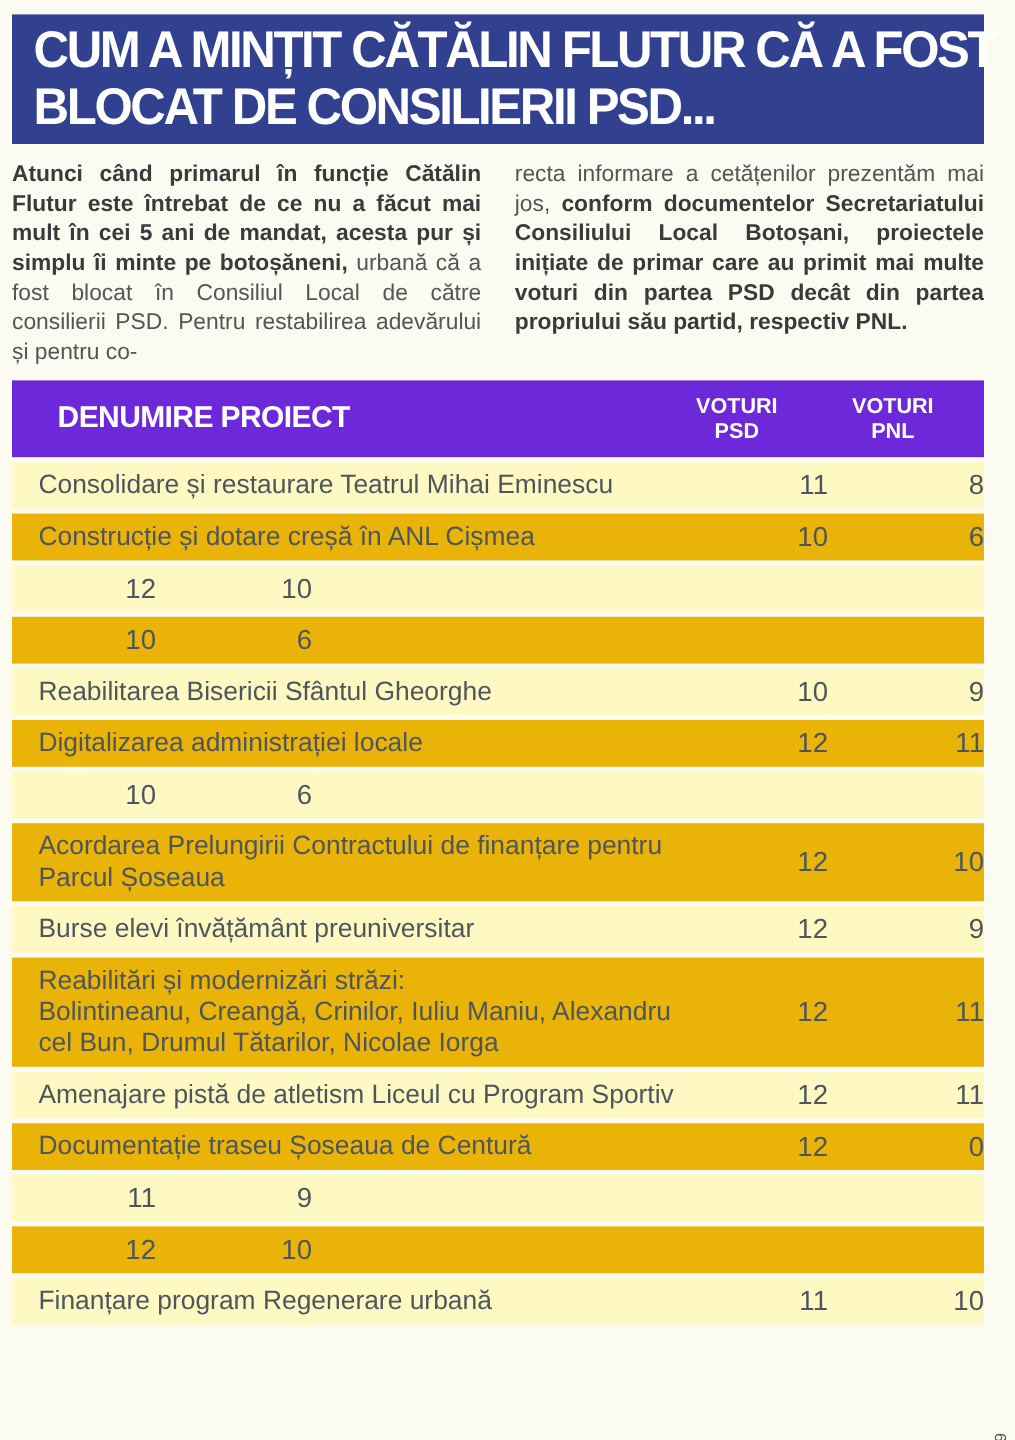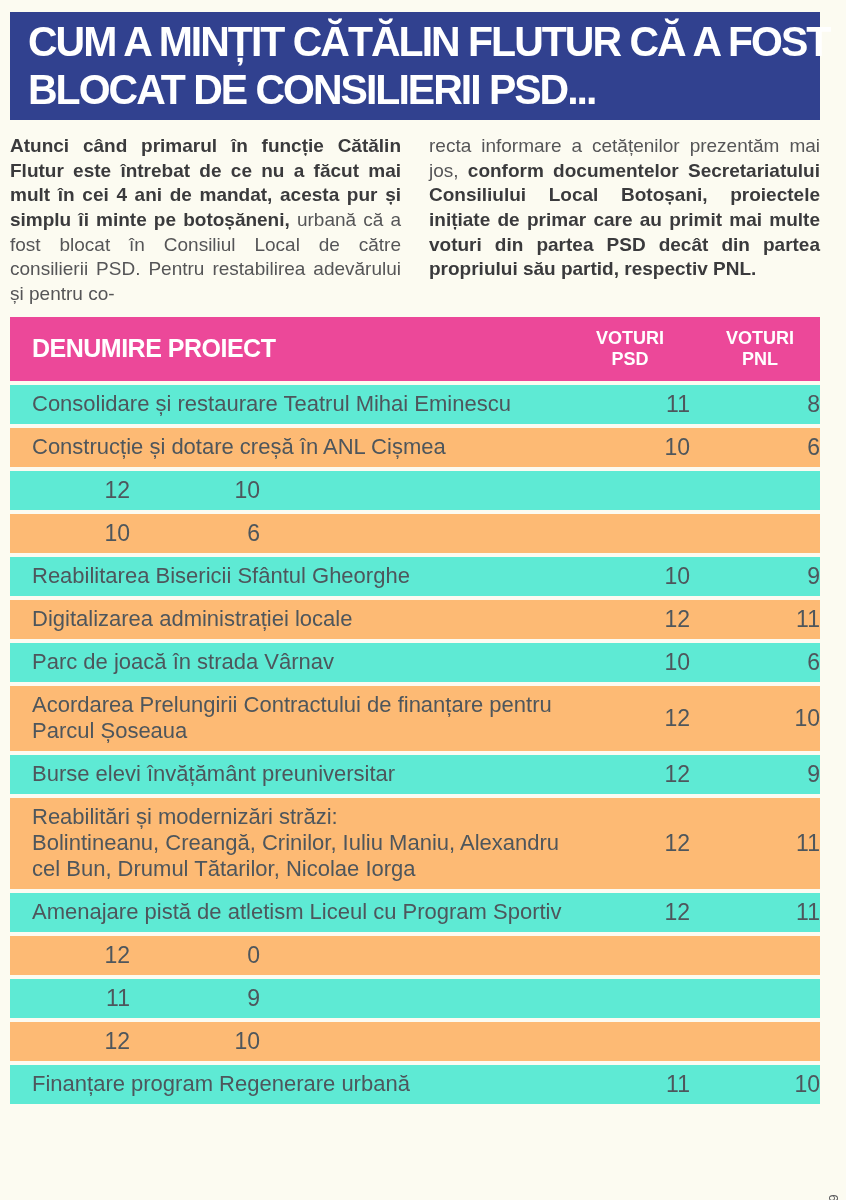--- a/index.html
+++ b/index.html
@@ -42,25 +42,25 @@
     width: 391px;
     font-size: 19px;
     line-height: 1.3;
     text-align: justify;
     color: #555557;
   }
   .intro-col b { color: #3a3a3c; font-weight: 700; }
 
   
   .thead {
-    background: #ec4899;
+    background: #6d28d9;
     color: #ffffff;
     display: flex;
     align-items: center;
-    padding: 9px 0;
+    padding: 9px 16px;
     min-height: 46px;
   }
   .thead .project-h {
     flex: 1;
     font-size: 25px;
     font-weight: 800;
     padding-left: 22px;
     letter-spacing: -0.5px;
   }
   .votes-col {
@@ -72,22 +72,22 @@
     line-height: 1.15;
   }
   .gapcol { width: 10px; }
 
   .row {
     display: flex;
     align-items: center;
     margin-top: 4px;
     padding: 6px 0;
   }
-  .row.blue   { background: #5eead4; }
-  .row.yellow { background: #fdba74; }
+  .row.blue   { background: #fef9c3; }
+  .row.yellow { background: #eab308; }
   .cell.project {
     flex: 1;
     font-size: 22px;
     line-height: 1.2;
     color: #4e565c;
     padding-left: 22px;
     padding-right: 6px;
     white-space: pre-line;
   }
   .cell.votes {
@@ -117,21 +117,21 @@
 
 <div class="page">
   <div class="content">
 
     <div class="title-box">
       <div class="title-line">CUM A MINȚIT CĂTĂLIN FLUTUR CĂ A FOST</div>
       <div class="title-line">BLOCAT DE CONSILIERII PSD...</div>
     </div>
 
     <div class="intro">
-      <div class="intro-col"><b>Atunci când primarul în funcție Cătălin Flutur este întrebat de ce nu a făcut mai mult în cei 4 ani de mandat, acesta pur și simplu îi minte pe botoșăneni,</b><span> urbană că a fost blocat în Consiliul Local de către consilierii PSD. Pentru restabilirea adevărului și pentru co-</span></div>
+      <div class="intro-col"><b>Atunci când primarul în funcție Cătălin Flutur este întrebat de ce nu a făcut mai mult în cei 5 ani de mandat, acesta pur și simplu îi minte pe botoșăneni,</b><span> urbană că a fost blocat în Consiliul Local de către consilierii PSD. Pentru restabilirea adevărului și pentru co-</span></div>
       <div class="intro-col"><span>recta informare a cetățenilor prezentăm mai jos, </span><b>conform documentelor Secretariatului Consiliului Local Botoșani, proiectele inițiate de primar care au primit mai multe voturi din partea PSD decât din partea propriului său partid, respectiv PNL.</b></div>
     </div>
 
     <div class="thead">
       <div class="project-h">DENUMIRE PROIECT</div>
       <div class="votes-col">VOTURI
 PSD</div>
       <div class="gapcol"></div>
       <div class="votes-col">VOTURI
 PNL</div>
@@ -166,21 +166,20 @@
           <div class="gapcol"></div>
           <div class="cell votes">9</div>
         </div>
         <div class="row yellow">
           <div class="cell project">Digitalizarea administrației locale</div>
           <div class="cell votes">12</div>
           <div class="gapcol"></div>
           <div class="cell votes">11</div>
         </div>
         <div class="row blue">
-          <div class="cell project">Parc de joacă în strada Vârnav</div>
           <div class="cell votes">10</div>
           <div class="gapcol"></div>
           <div class="cell votes">6</div>
         </div>
         <div class="row yellow">
           <div class="cell project">Acordarea Prelungirii Contractului de finanțare pentru Parcul Șoseaua</div>
           <div class="cell votes">12</div>
           <div class="gapcol"></div>
           <div class="cell votes">10</div>
         </div>
@@ -197,20 +196,21 @@
           <div class="gapcol"></div>
           <div class="cell votes">11</div>
         </div>
         <div class="row blue">
           <div class="cell project">Amenajare pistă de atletism Liceul cu Program Sportiv</div>
           <div class="cell votes">12</div>
           <div class="gapcol"></div>
           <div class="cell votes">11</div>
         </div>
         <div class="row yellow">
+          <div class="cell project">Documentație traseu Șoseaua de Centură</div>
           <div class="cell votes">12</div>
           <div class="gapcol"></div>
           <div class="cell votes">0</div>
         </div>
         <div class="row blue">
           <div class="cell votes">11</div>
           <div class="gapcol"></div>
           <div class="cell votes">9</div>
         </div>
         <div class="row yellow">

